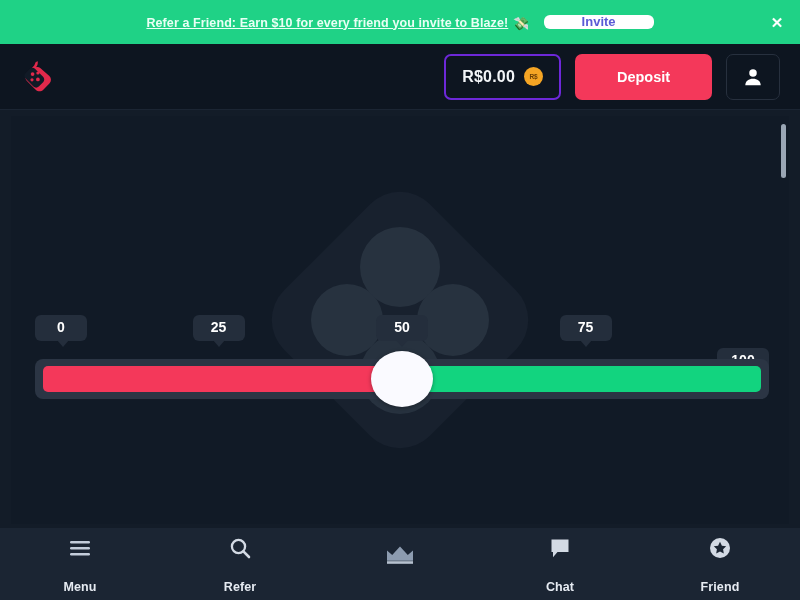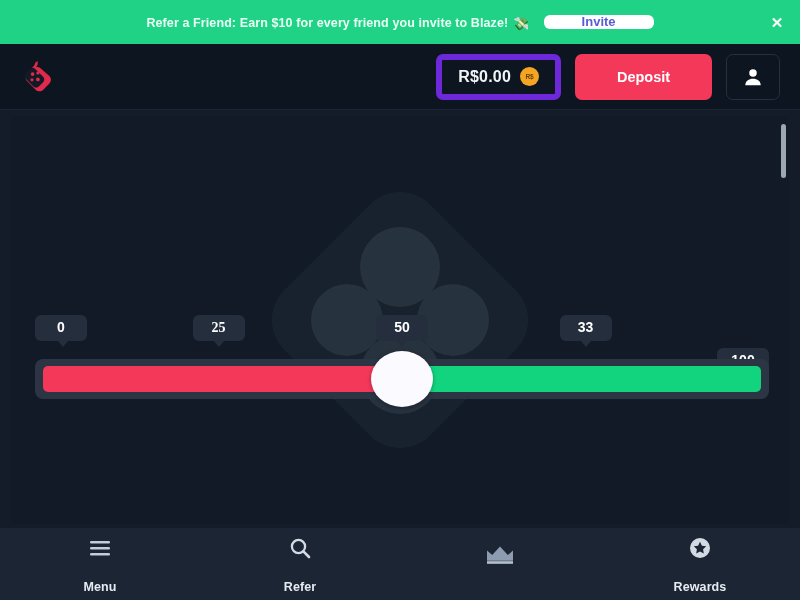--- a/index.html
+++ b/index.html
@@ -33,20 +33,21 @@
     justify-content: center;
     gap: 14px;
     padding: 0 12px;
   }
   .referral-text {
     font-size: 12.5px;
     font-weight: 700;
     color: #eafff5;
     letter-spacing: .1px;
     white-space: nowrap;
+    text-decoration: underline;
   }
   .referral-emoji {
     display: inline-block;
     margin-left: 5px;
     font-size: 13px;
     transform: translateY(1px);
   }
   .invite-btn {
     background: #ffffff;
     color: #5b5bd6;
@@ -104,21 +105,21 @@
     align-items: center;
     gap: 14px;
   }
 
   .balance-box {
     display: flex;
     align-items: center;
     gap: 9px;
     height: 46px;
     padding: 0 16px;
-    border: 6px solid #6d28d9;
+    border: 2px solid #6d28d9;
     border-radius: 7px;
     background: #0d1520;
     cursor: pointer;
   }
   .balance-amount {
     font-size: 16px;
     font-weight: 700;
     color: #f2f5f8;
     letter-spacing: .2px;
   }
@@ -383,23 +384,23 @@
           <circle cx="112" cy="165" r="36" fill="#27323f"></circle>
           <circle cx="218" cy="165" r="36" fill="#27323f"></circle>
           <circle cx="165" cy="219" r="40" fill="#27323f"></circle>
         </svg>
       </div>
 
       <div class="slider-widget">
 
         <div class="slider-labels">
           <div class="slider-label edge-left" style="left:0;">0</div>
-          <div class="slider-label" style="left:25%;font-family:Liberation Serif, serif;">25</div>
+          <div class="slider-label" style="left:25%;">25</div>
           <div class="slider-label" style="left:50%;">50</div>
-          <div class="slider-label" style="left:75%;">33</div>
+          <div class="slider-label" style="left:75%;">75</div>
           <div class="slider-label edge-right" style="left:100%;margin-top:33px;">100</div>
         </div>
 
         <div class="slider-track-wrap">
           <div class="slider-fill-row">
             <div class="slider-fill-left" style="width: 50%; background: rgb(244, 56, 90);"></div>
             <div class="slider-fill-right" style="background: rgb(18, 212, 127);"></div>
           </div>
           <div class="slider-thumb" style="left: calc(50% + 0px);"></div>
         </div>
@@ -439,26 +440,34 @@
     <div class="nav-item">
       <span class="nav-icon">
         <svg width="30" height="24" viewBox="0 0 30 24" aria-hidden="true">
           <path d="M2 7.5l5.2 4.6L15 3.5l7.8 8.6L28 7.5v10.2H2z" fill="#8d9cb0"></path>
           <rect x="2" y="18.2" width="26" height="2.6" fill="#b6c1cf"></rect>
         </svg>
       </span>
       <span class="nav-label"></span>
     </div>
 
+    <div class="nav-item">
+      <span class="nav-icon">
+        <svg width="24" height="24" viewBox="0 0 24 24" aria-hidden="true">
+          <path d="M3.5 3.5h17v12.4h-11L5 21.2v-5.3H3.5z" fill="#d3dae4"></path>
+        </svg>
+      </span>
+      <span class="nav-label">Chat</span>
+    </div>
 
     <div class="nav-item">
       <span class="nav-icon">
         <svg width="24" height="24" viewBox="0 0 24 24" aria-hidden="true">
           <circle cx="12" cy="12" r="10" fill="#d3dae4"></circle>
           <path d="M12 5.8l1.9 3.9 4.3.6-3.1 3 .7 4.3-3.8-2-3.8 2 .7-4.3-3.1-3 4.3-.6z" fill="#1b2533"></path>
         </svg>
       </span>
-      <span class="nav-label">Rewards</span>
+      <span class="nav-label">Friend</span>
     </div>
 
   </div>
 
 </div>
 
 </body></html>

